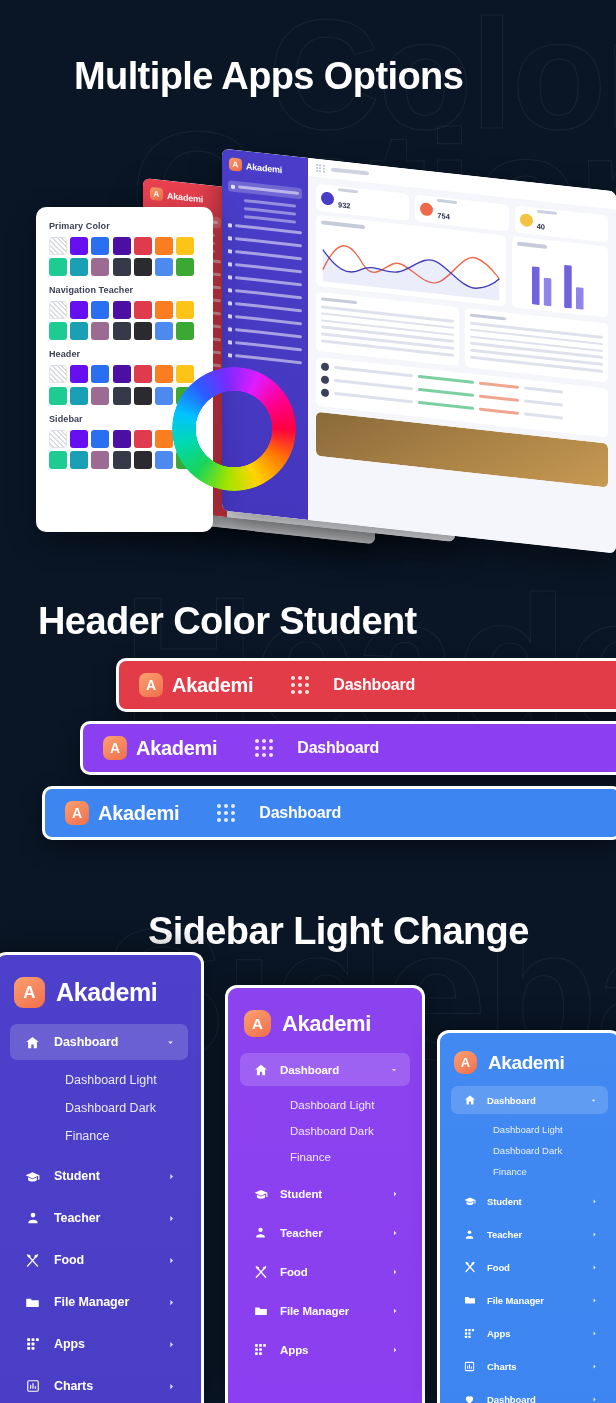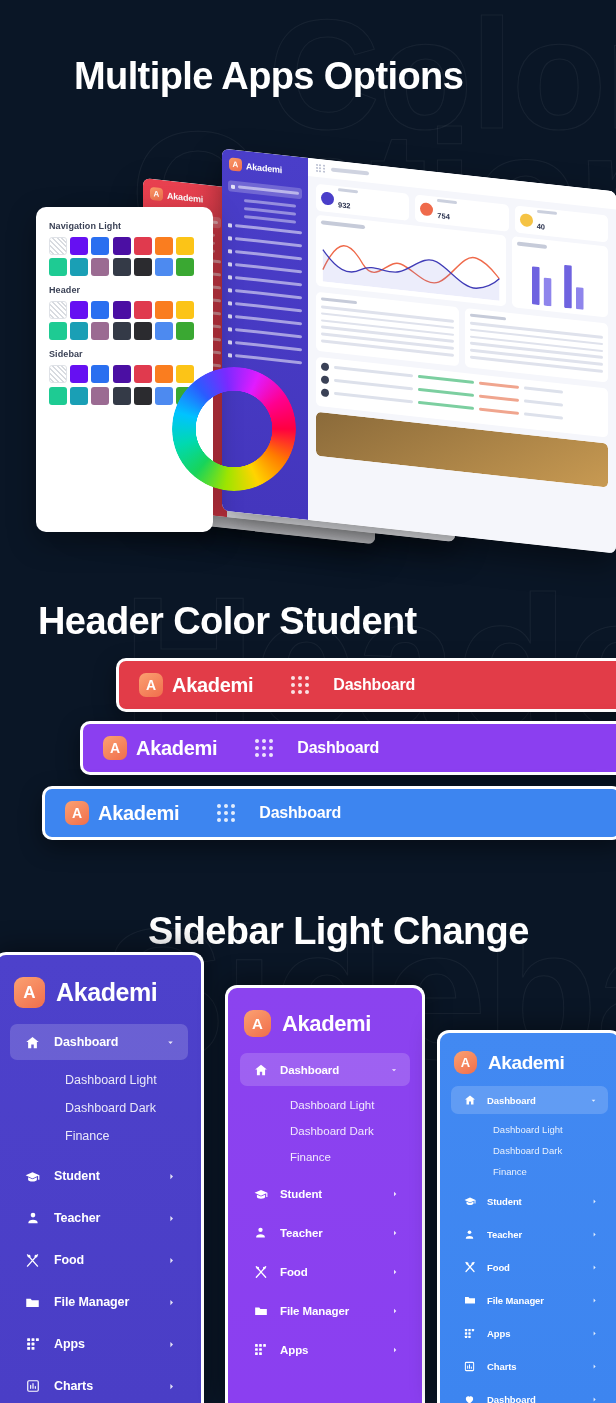--- a/index.html
+++ b/index.html
@@ -581,23 +581,44 @@
 
       <div class="m-grid">
         <div class="m-card" style="flex:1;padding:0;overflow:hidden">
           <div class="m-food"></div>
         </div>
       </div>
     </div>
   </div>
 
   <div id="color-panel">
-
     <div class="cp-group">
-      <div class="cp-label">Navigation Light</div>
+      <div class="cp-label">Primary Color</div>
+      <div class="cp-row">
+        <span class="sw none"></span>
+        <span class="sw" style="background:#6610f2"></span>
+        <span class="sw" style="background:#2a6ff0"></span>
+        <span class="sw" style="background:#4b0fa3"></span>
+        <span class="sw" style="background:#e03a4e"></span>
+        <span class="sw" style="background:#fa7d1f"></span>
+        <span class="sw" style="background:#fcc417"></span>
+      </div>
+      <div class="cp-row">
+        <span class="sw" style="background:#1ecb93"></span>
+        <span class="sw" style="background:#1a9fb5"></span>
+        <span class="sw" style="background:#9b6b92"></span>
+        <span class="sw" style="background:#343a47"></span>
+        <span class="sw" style="background:#2b2b2f"></span>
+        <span class="sw" style="background:#4d8af0"></span>
+        <span class="sw" style="background:#3aa832"></span>
+      </div>
+    </div>
+
+    <div class="cp-group">
+      <div class="cp-label">Navigation Teacher</div>
       <div class="cp-row">
         <span class="sw none"></span>
         <span class="sw" style="background:#6610f2"></span>
         <span class="sw" style="background:#2a6ff0"></span>
         <span class="sw" style="background:#4b0fa3"></span>
         <span class="sw" style="background:#e03a4e"></span>
         <span class="sw" style="background:#fa7d1f"></span>
         <span class="sw" style="background:#fcc417"></span>
       </div>
       <div class="cp-row">

